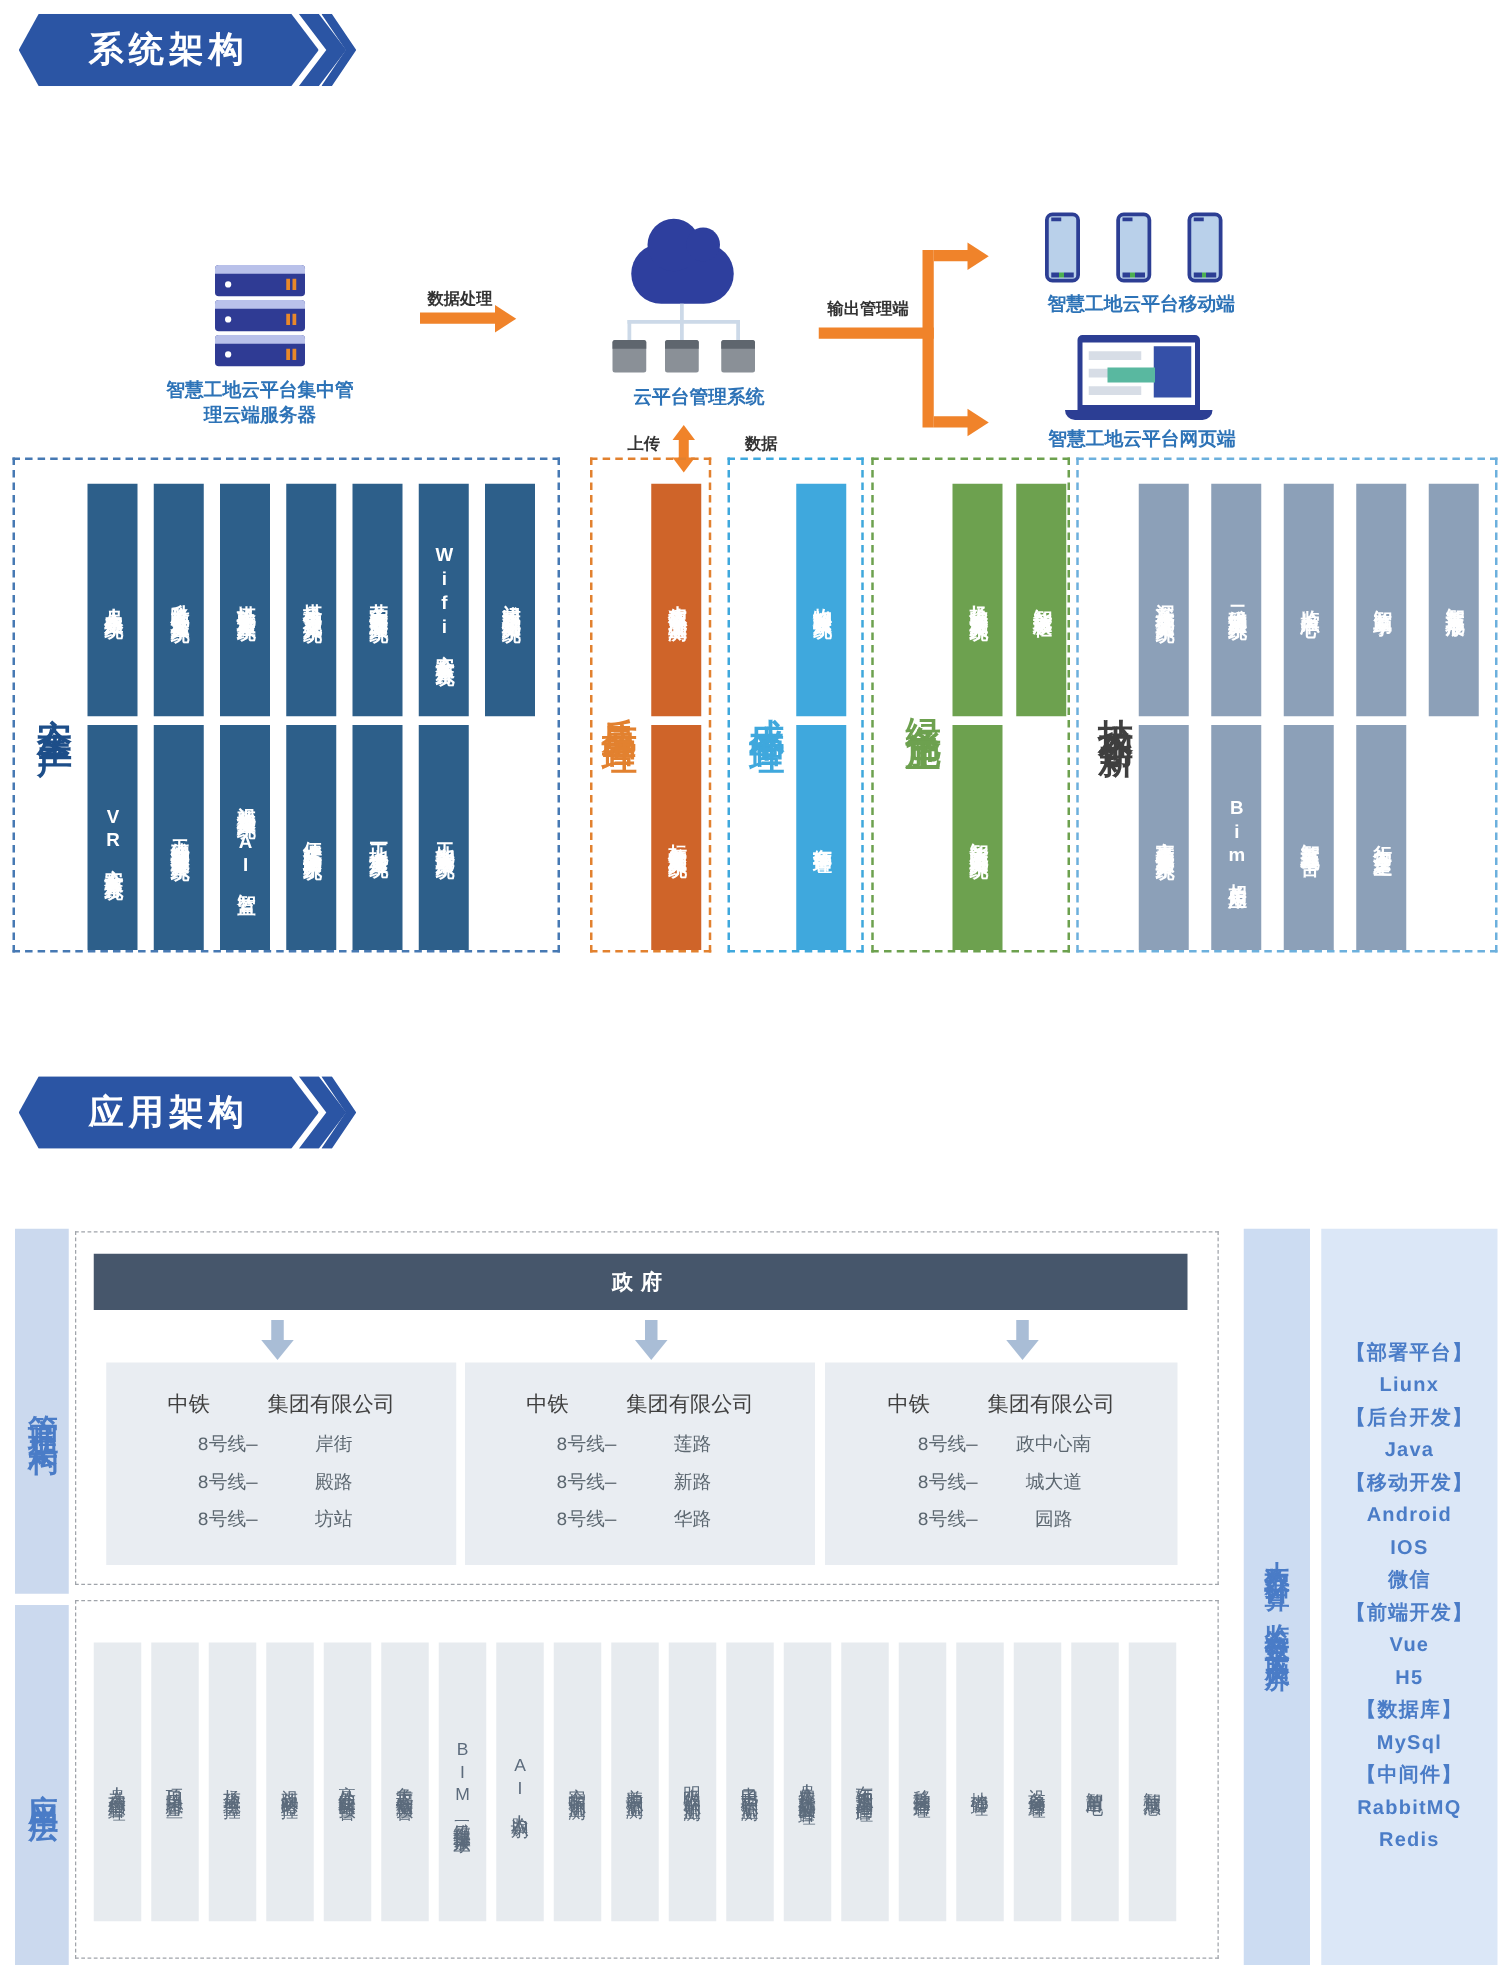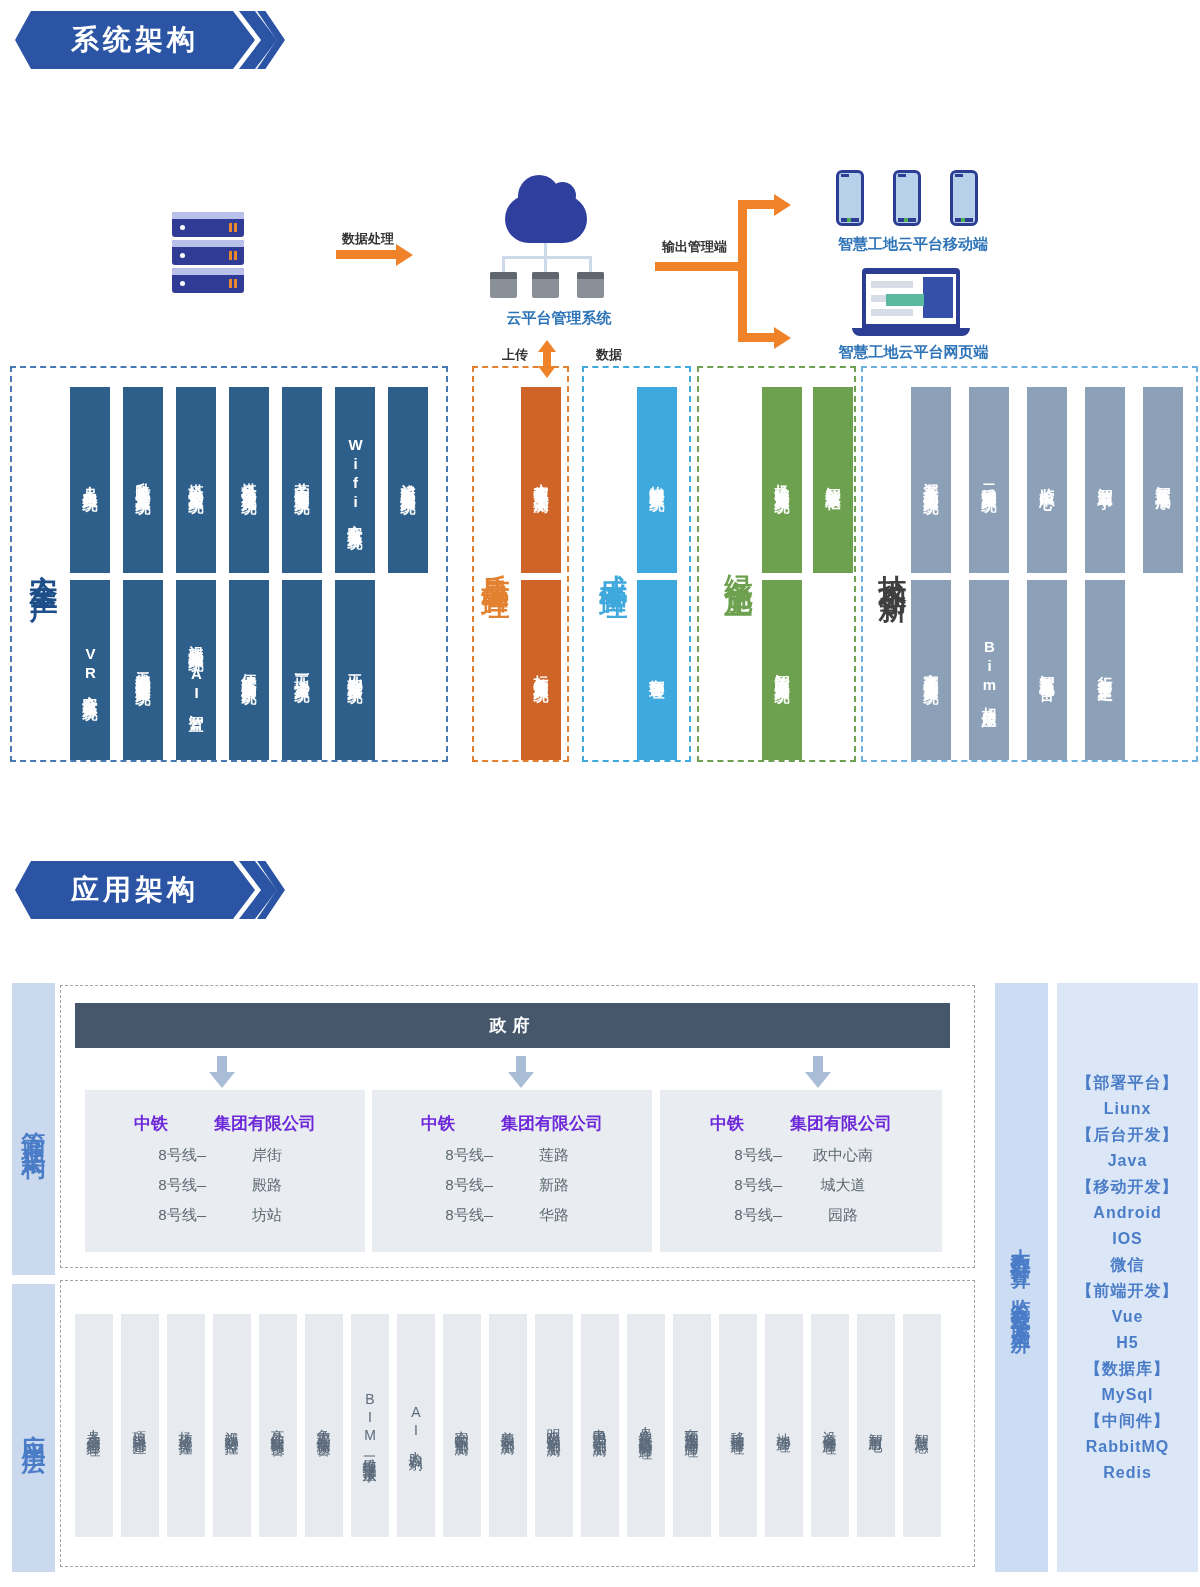--- a/index.html
+++ b/index.html
@@ -78,21 +78,21 @@
   .band.right span{font-size:20px;letter-spacing:5px;}
   .dashed-box{position:absolute;border:1px dashed #a0a4aa;}
   .dbx1{left:60px;top:985px;width:915px;height:283px;}
   .dbx2{left:60px;top:1280px;width:915px;height:287px;}
   .gov{position:absolute;left:75px;top:1003px;width:875px;height:45px;background:#46566b;color:#fff;display:flex;align-items:center;justify-content:center;font-size:17px;font-weight:bold;letter-spacing:6px;}
   .garrow{position:absolute;top:1056px;width:26px;height:32px;}
   .garrow .stem{position:absolute;left:8px;top:0;width:10px;height:16px;background:#a9bdd6;}
   .garrow .head{position:absolute;left:0;top:16px;width:0;height:0;border-left:13px solid transparent;border-right:13px solid transparent;border-top:16px solid #a9bdd6;}
   .ga1{left:209px;} .ga2{left:508px;} .ga3{left:805px;}
   .company{position:absolute;top:1090px;height:162px;background:#e9edf2;}
-  .company .title{margin-top:22px;display:flex;justify-content:center;gap:46px;color:#6d28d9;font-weight:bold;font-size:17px;}
+  .company .title{margin-top:22px;display:flex;justify-content:center;gap:46px;color:#404040;font-weight:normal;font-size:17px;}
   .company .line{display:flex;justify-content:center;gap:26px;color:#5c6770;font-size:15px;margin-top:11px;}
   .company .line .cd{min-width:58px;text-align:right;font-family:Liberation Mono, monospace;}
   .company .line .st{min-width:70px;text-align:center;}
   .app-bars{position:absolute;left:75px;top:1314px;display:flex;gap:8px;}
   .app-bar{width:38px;height:223px;background:#e7ebef;display:flex;align-items:center;justify-content:center;}
   .app-bar span{font-size:14px;color:#5c6b7c;letter-spacing:2px;line-height:38px;}
   .tech-col{position:absolute;left:1057px;top:983px;width:141px;height:589px;background:#dbe7f7;display:flex;flex-direction:column;justify-content:center;align-items:center;}
   .tech-col div{color:#4a7cc7;font-size:16px;font-weight:bold;line-height:26px;letter-spacing:1px;white-space:nowrap;}
 </style>
 </head>
@@ -114,20 +114,24 @@
         <span class="mark"></span>
       </div>
     <div class="srow">
         <span class="dot"></span>
         <span class="mark"></span>
       </div>
     <div class="srow">
         <span class="dot"></span>
         <span class="mark"></span>
       </div>
+  </div>
+  <div class="cap" style="left:98px;top:303px;width:220px;">
+    <div>智慧工地云平台集中管</div>
+    <div>理云端服务器</div>
   </div>
 
   <div class="small-label" style="left:342px;top:230px;">数据处理</div>
   <div class="obar" style="left:336px;top:250px;width:60px;height:9px;"></div>
   <div class="tri-r" style="left:396px;top:244px;"></div>
 
   <div class="cloud"></div>
   <div class="cline" style="left:544px;top:243px;width:3px;height:14px;"></div>
   <div class="cline" style="left:502px;top:256px;width:90px;height:3px;"></div>
   <div class="cline" style="left:502px;top:256px;width:3px;height:17px;"></div>

